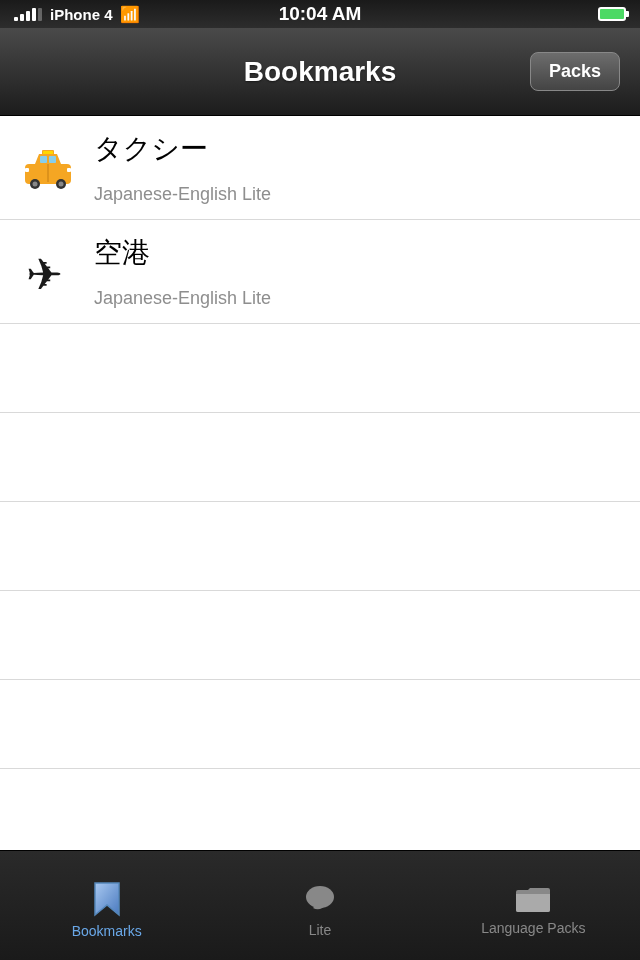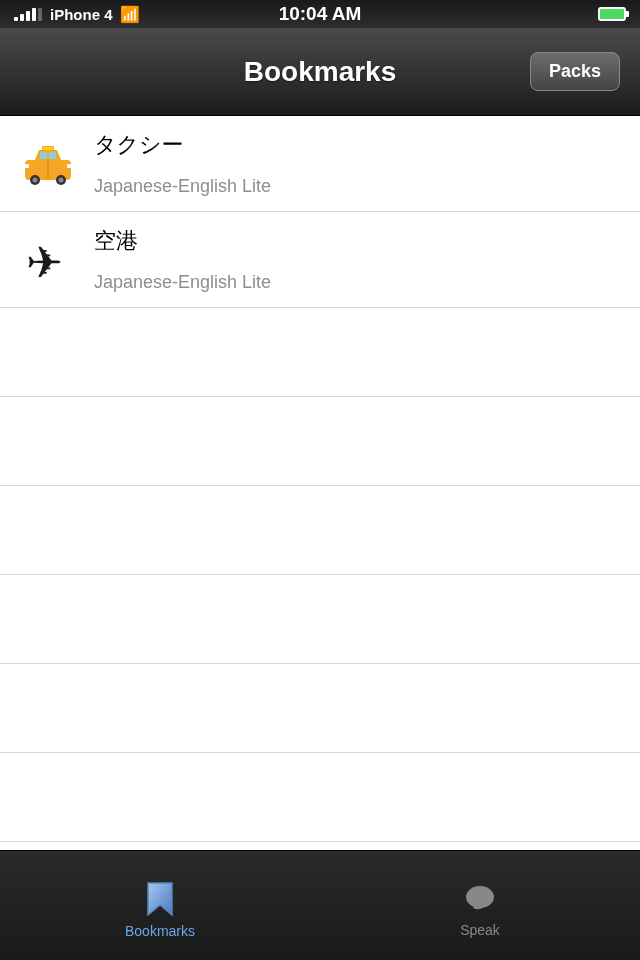--- a/index.html
+++ b/index.html
@@ -144,21 +144,21 @@
       font-size: 42px;
     }
 
     .item-text {
       display: flex;
       flex-direction: column;
       gap: 4px;
     }
 
     .item-title {
-      font-size: 22px;
+      font-size: 28px;
       font-weight: 400;
       color: #000;
     }
 
     .item-subtitle {
       font-size: 18px;
       color: #8e8e8e;
       margin-top: 12px;
     }
 
@@ -303,18 +303,25 @@
       <path d="M2 2 L26 2 L26 34 L14 24 L2 34 Z" fill="url(#bmGrad)" stroke="#5588bb" stroke-width="1.5"></path>
     </svg>
     <span class="tab-label" style="color:#6aa8e8;">Bookmarks</span>
   </div>
 
   <div class="tab-item">
     <svg width="34" height="34" viewBox="0 0 34 34">
       <ellipse cx="17" cy="15" rx="14" ry="11" fill="#888"></ellipse>
       <path d="M10 26 L14 22 L24 22 Q17 30 10 26 Z" fill="#888"></path>
     </svg>
-    <span class="tab-label">Speak</span>
-  </div>
-
+    <span class="tab-label">Lite</span>
+  </div>
+
+  <div class="tab-item">
+    <svg width="38" height="30" viewBox="0 0 38 30">
+      <path d="M2 8 Q2 6 4 6 L14 6 L16 4 L34 4 Q36 4 36 6 L36 26 Q36 28 34 28 L4 28 Q2 28 2 26 Z" fill="#888"></path>
+      <path d="M2 10 L36 10 L36 26 Q36 28 34 28 L4 28 Q2 28 2 26 Z" fill="#aaa"></path>
+    </svg>
+    <span class="tab-label">Language Packs</span>
+  </div>
 
 
 </div>
 
 </body></html>

